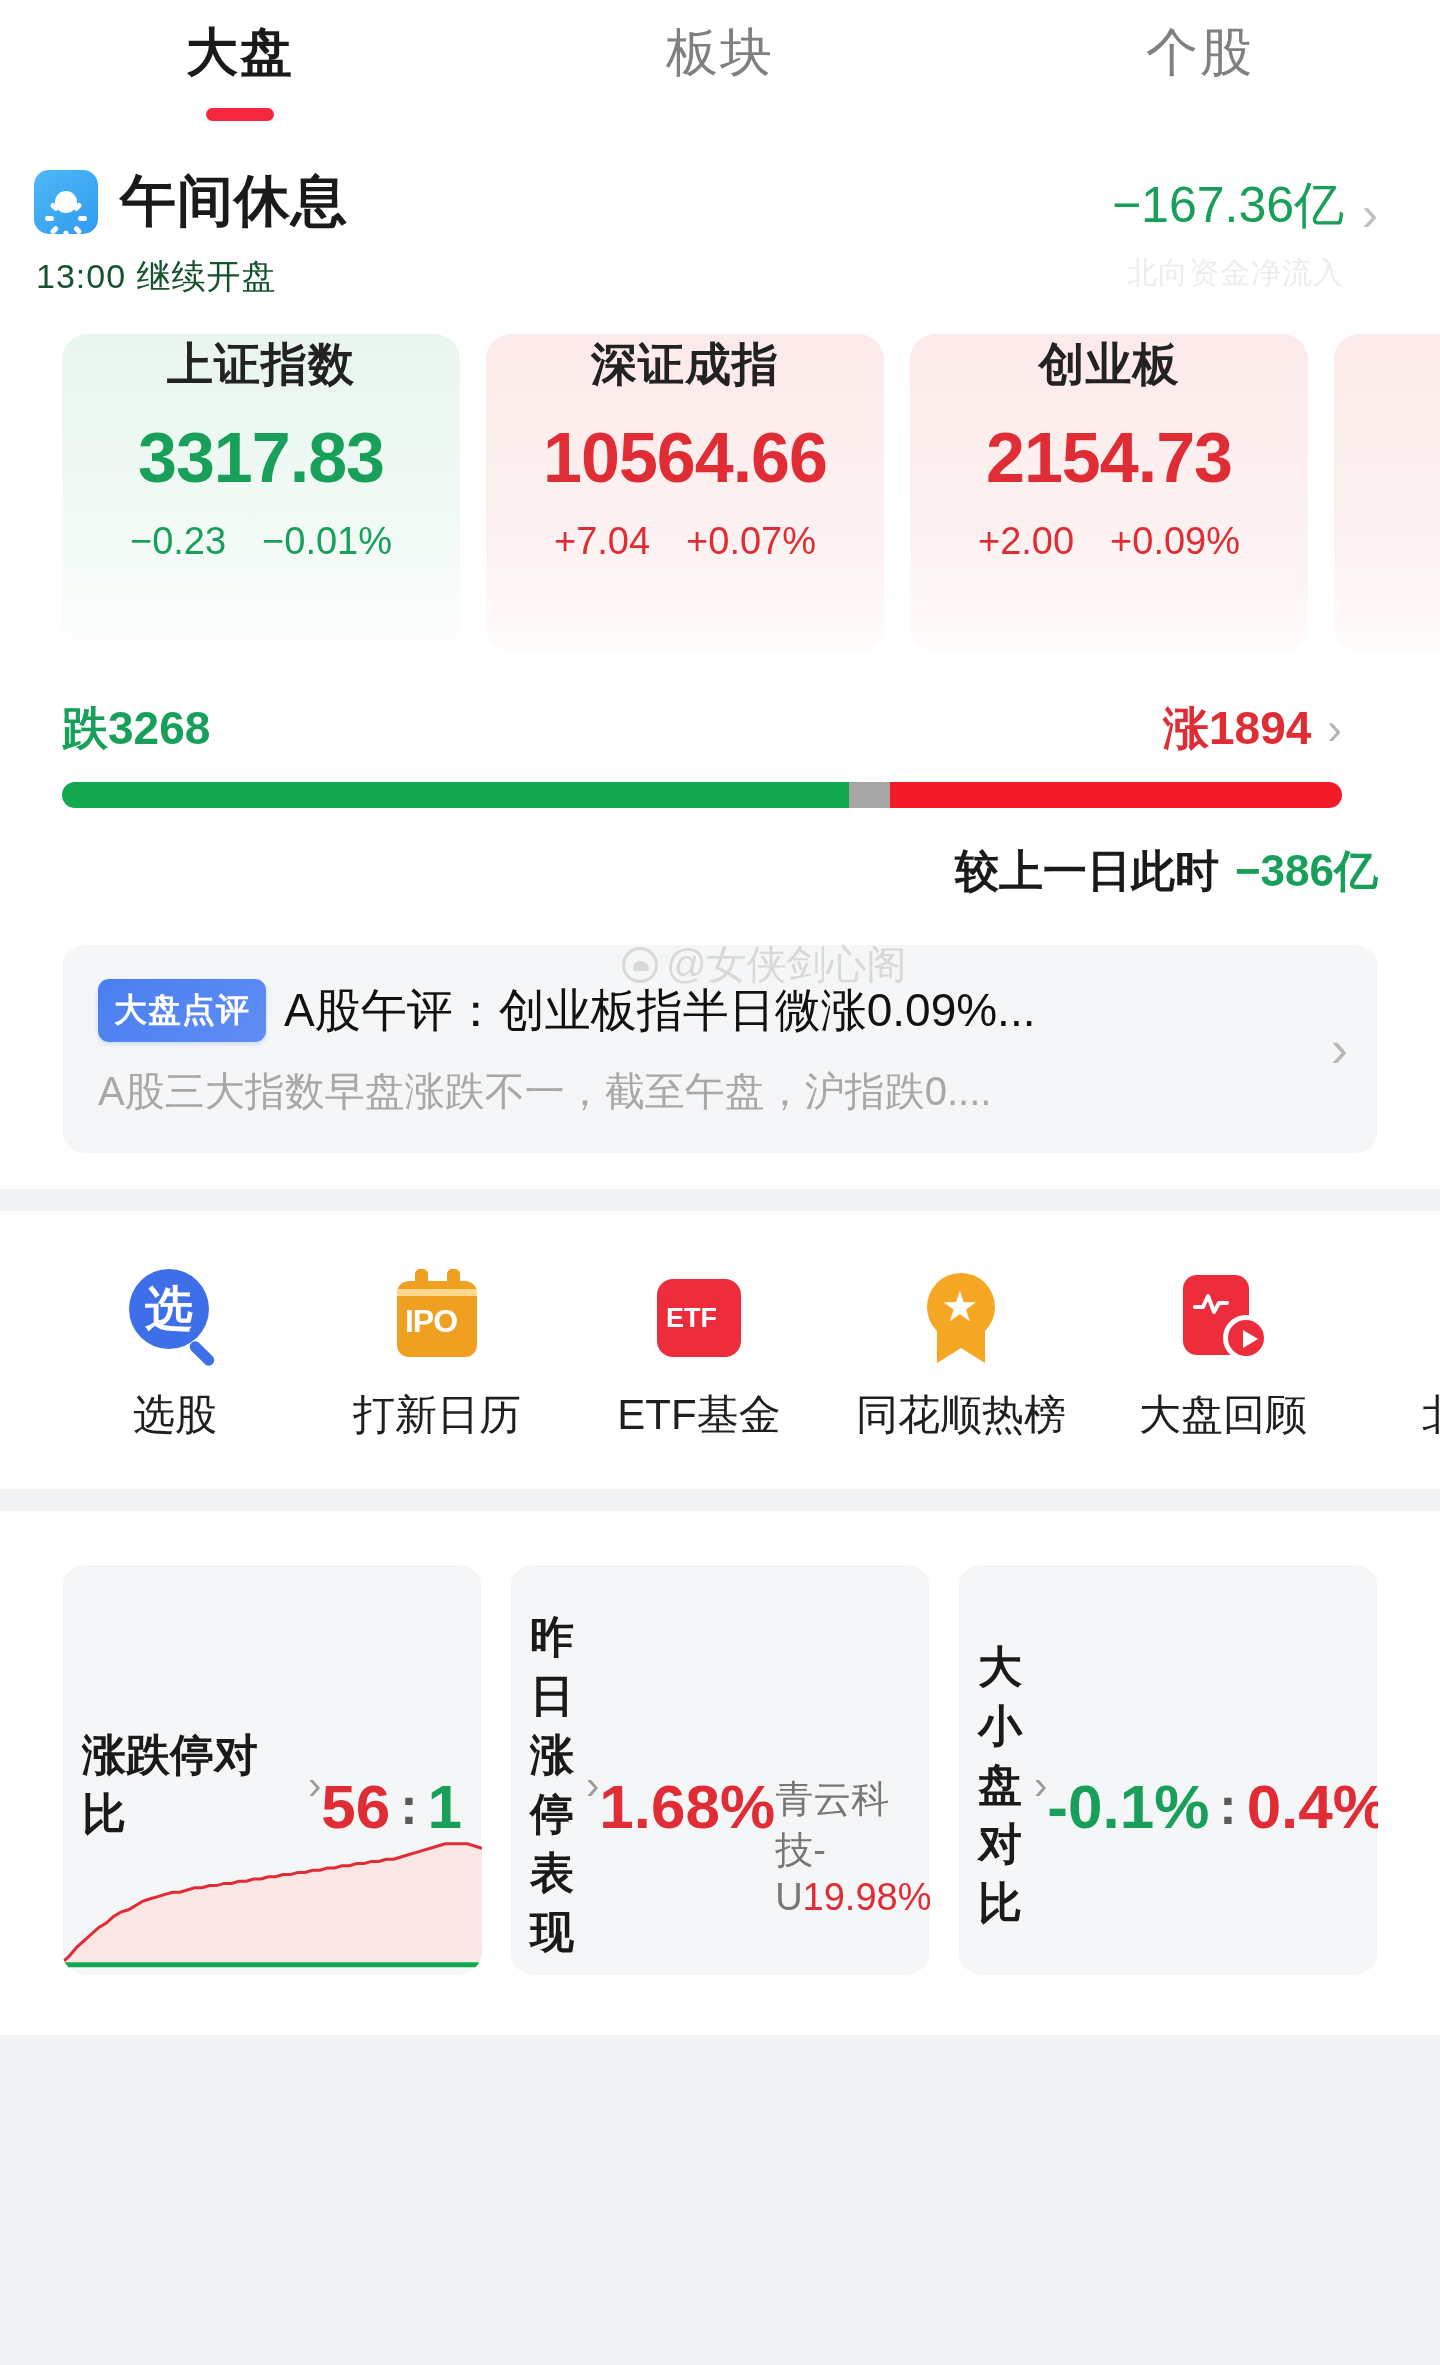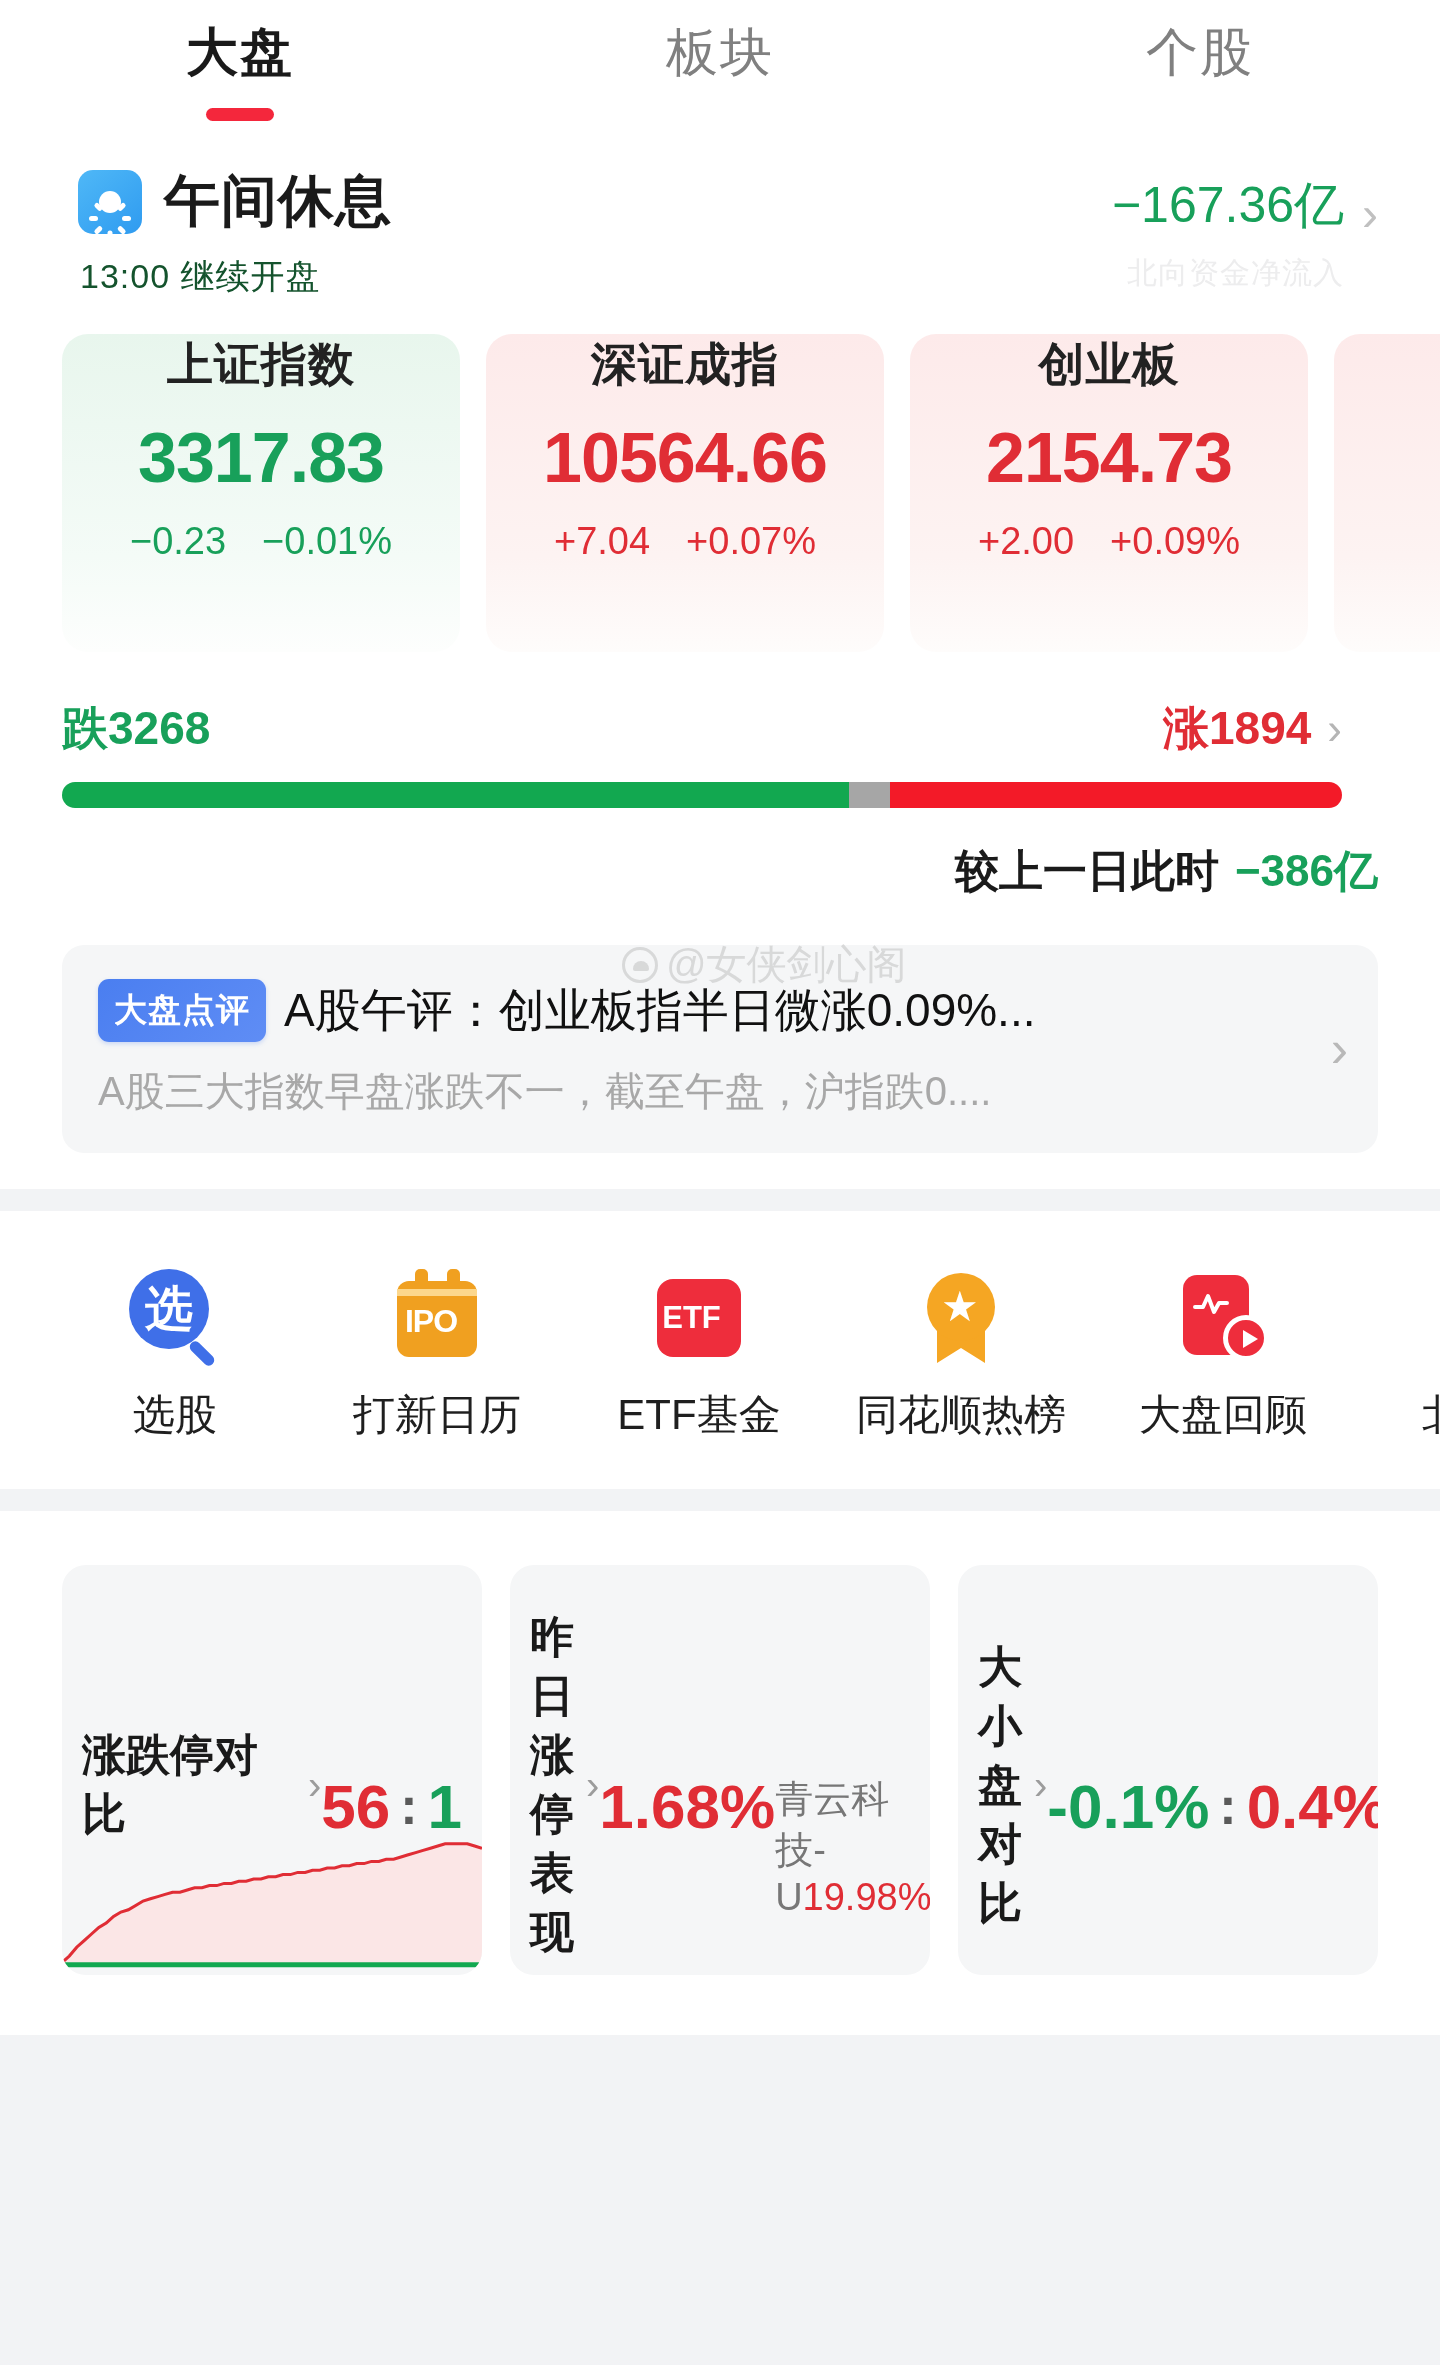--- a/index.html
+++ b/index.html
@@ -41,21 +41,21 @@
   .panel-top{
     background:#ffffff;
     padding:0 0 36px 0;
     border-bottom-left-radius:0;
   }
 
   
   .status-row{
     display:flex;
     align-items:flex-start;
-    padding:32px 62px 0 78px;
+    padding:32px 62px 0 34px;
     position:relative;
   }
   .status-left{ display:flex; flex-direction:column; }
   .status-title-line{ display:flex; align-items:center; gap:22px; }
   .sun-badge{
     width:64px;height:64px;border-radius:15px;
     background:linear-gradient(140deg,#4fb8f7 0%,#2f9bf0 100%);
     position:relative; flex:none;
   }
   .sun-badge .core{
@@ -243,21 +243,21 @@
   }
   
   .ico-etf .body{
     position:absolute; left:6px; top:12px;
     width:84px;height:78px;border-radius:16px;
     background:#ee2d3c;
   }
   .ico-etf .txt{
     position:absolute; left:6px; top:12px; width:69px; height:78px;
     display:flex; align-items:center; justify-content:center;
-    color:#fff; font-weight:bold; font-size:31px; letter-spacing:0px;
+    color:#fff; font-weight:bold; font-size:27px; letter-spacing:0px;
   }
   
   .ico-medal .drop{
     position:absolute; left:14px; top:6px;
     width:68px;height:68px;border-radius:50% 50% 50% 50%;
     background:#f5a623;
   }
   .ico-medal .tail{
     position:absolute; left:24px; top:52px;
     width:48px;height:44px; background:#f5a623;

